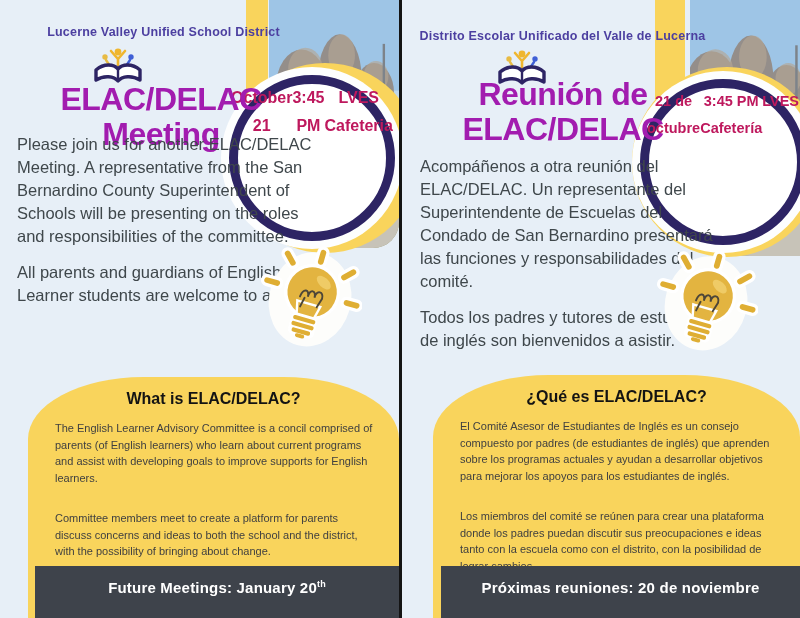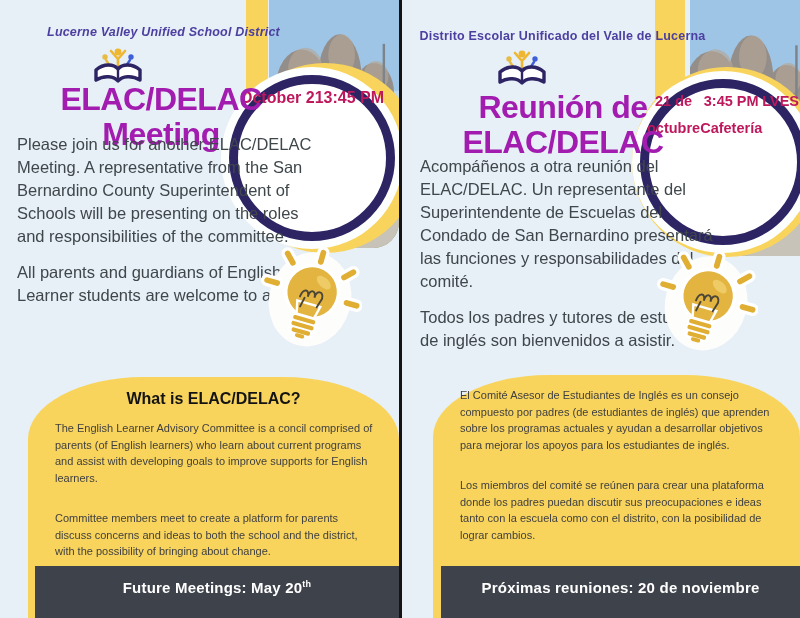--- a/index.html
+++ b/index.html
@@ -33,31 +33,31 @@
   .en .halo { left:221px; top:67px; }
   .es .halo { left:230px; top:71px; }
   .badge { position:absolute; width:148px; height:148px; border-radius:50%; background:#ffffff;
     border:9px solid #2d2464; display:flex; align-items:flex-start; justify-content:center;
     text-align:center; color:#be185d; font-weight:bold; }
   .en .badge { left:229px; top:75px; font-size:16px; line-height:28px; }
   .es .badge { left:238px; top:79px; font-size:14.5px; line-height:27px; }
 
   .district { position:absolute; text-align:center; color:#4c3fa0; font-weight:bold;
     font-size:12.5px; letter-spacing:0.2px; }
-  .en .district { left:6px; top:25px; width:315px;font-style:italic; }
+  .en .district { left:6px; top:25px; width:315px; }
   .es .district { left:8px; top:29px; width:305px; }
 
   .logo { position:absolute; width:52px; height:42px; }
   .en .logo { left:92px; top:47px; }
   .es .logo { left:94px; top:49px; }
 
   .title { position:absolute; left:0; width:322px; text-align:center; font-weight:bold;
     color:#a21caf; font-size:32px; line-height:35px; letter-spacing:-0.5px; }
   .en .title { top:82px; }
-  .es .title { top:90px; }
+  .es .title { top:77px; }
 
   .body-text { position:absolute; color:#3f474b; font-size:16.5px; line-height:23px; }
   .en .body-text { left:17px; top:133px; width:302px; }
   .es .body-text { left:18px; top:155px; width:306px; }
   .body-text .p2 { margin-top:13px; }
 
   .bulb { position:absolute; width:106px; height:114px; }
   .en .bulb { left:256px; top:246px; }
   .es .bulb { left:250px; top:250px; }
 
@@ -183,20 +183,21 @@
       <svg viewBox="0 0 140 260" preserveAspectRatio="xMidYMax slice">
           <use href="#school-art"></use>
         </svg>
     </div>
 
     <div class="crescent"></div>
     <div class="halo"></div>
     <div class="badge">
       <div>October 21</div>
       <div>3:45 PM</div>
+      <div>LVES Cafeteria</div>
     </div>
 
     <div class="district">Lucerne Valley Unified School District</div>
 
     <svg class="logo" viewBox="0 0 52 42">
         <use href="#logo-art"></use>
       </svg>
 
     <div class="title">
       <div>ELAC/DELAC</div>
@@ -212,21 +213,21 @@
         <use href="#bulb-art"></use>
       </svg>
 
     <div class="blob">
       <div class="blob-heading">What is ELAC/DELAC?</div>
       <div class="blob-body">
         <div class="p1">The English Learner Advisory Committee is a concil comprised of parents (of English learners) who learn about current programs and assist with developing goals to improve supports for English learners.</div>
         <div class="p2">Committee members meet to create a platform for parents discuss concerns and ideas to both the school and the district, with the possibility of bringing about change.</div>
       </div>
       <div class="footer-bar">
-        <span>Future Meetings: May 20</span><sup>th</sup>
+        <span>Future Meetings: January 20</span><sup>th</sup>
       </div>
     </div>
   </div>
 
   <div class="divider"></div>
 
   <div class="panel es">
     <div class="top-stripe"></div>
 
     <div class="photo">
@@ -257,20 +258,21 @@
     <div class="body-text">
       <div class="p1">Acompáñenos a otra reunión del ELAC/DELAC. Un representante del Superintendente de Escuelas del Condado de San Bernardino presentará las funciones y responsabilidades del comité.</div>
       <div class="p2">Todos los padres y tutores de estudiantes de inglés son bienvenidos a asistir.</div>
     </div>
 
     <svg class="bulb" viewBox="0 0 110 120">
         <use href="#bulb-art"></use>
       </svg>
 
     <div class="blob">
+      <div class="blob-heading">¿Qué es ELAC/DELAC?</div>
       <div class="blob-body">
         <div class="p1">El Comité Asesor de Estudiantes de Inglés es un consejo compuesto por padres (de estudiantes de inglés) que aprenden sobre los programas actuales y ayudan a desarrollar objetivos para mejorar los apoyos para los estudiantes de inglés.</div>
         <div class="p2">Los miembros del comité se reúnen para crear una plataforma donde los padres puedan discutir sus preocupaciones e ideas tanto con la escuela como con el distrito, con la posibilidad de lograr cambios.</div>
       </div>
       <div class="footer-bar">
         <span>Próximas reuniones: 20 de noviembre</span><sup></sup>
       </div>
     </div>
   </div>
 

